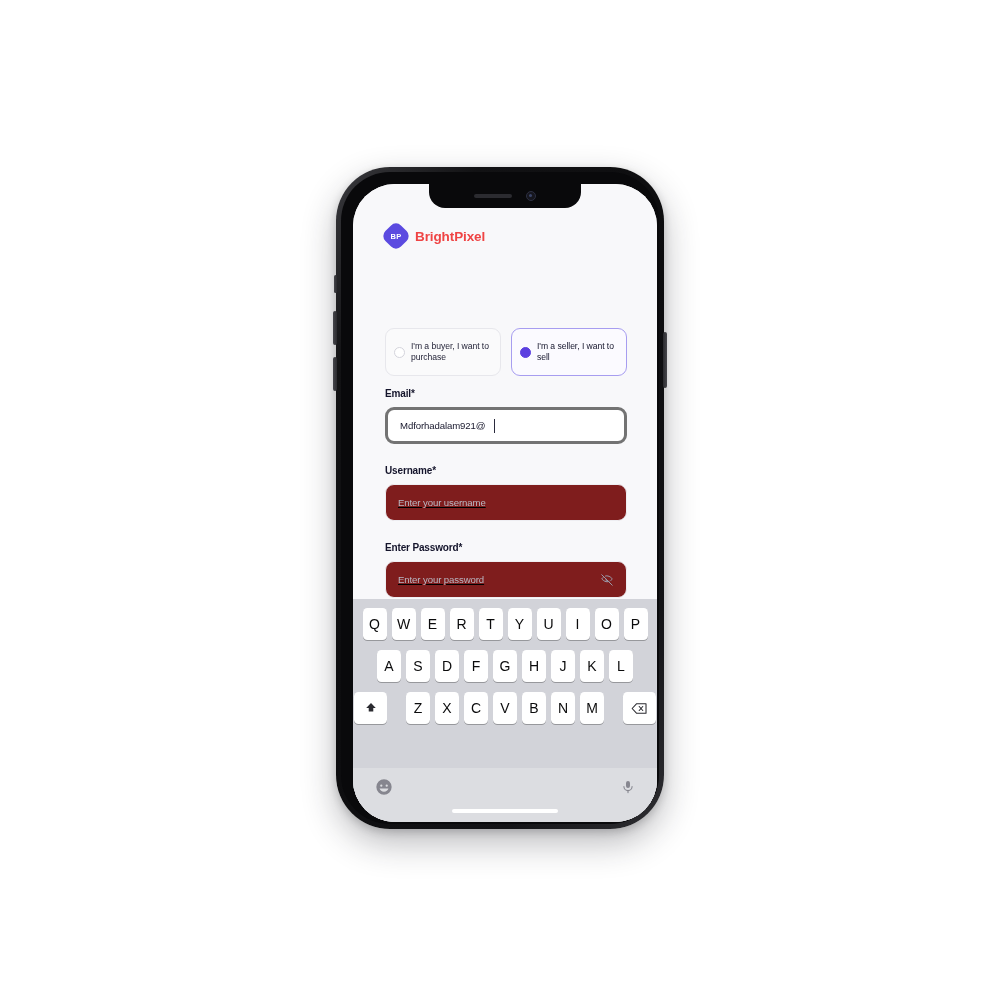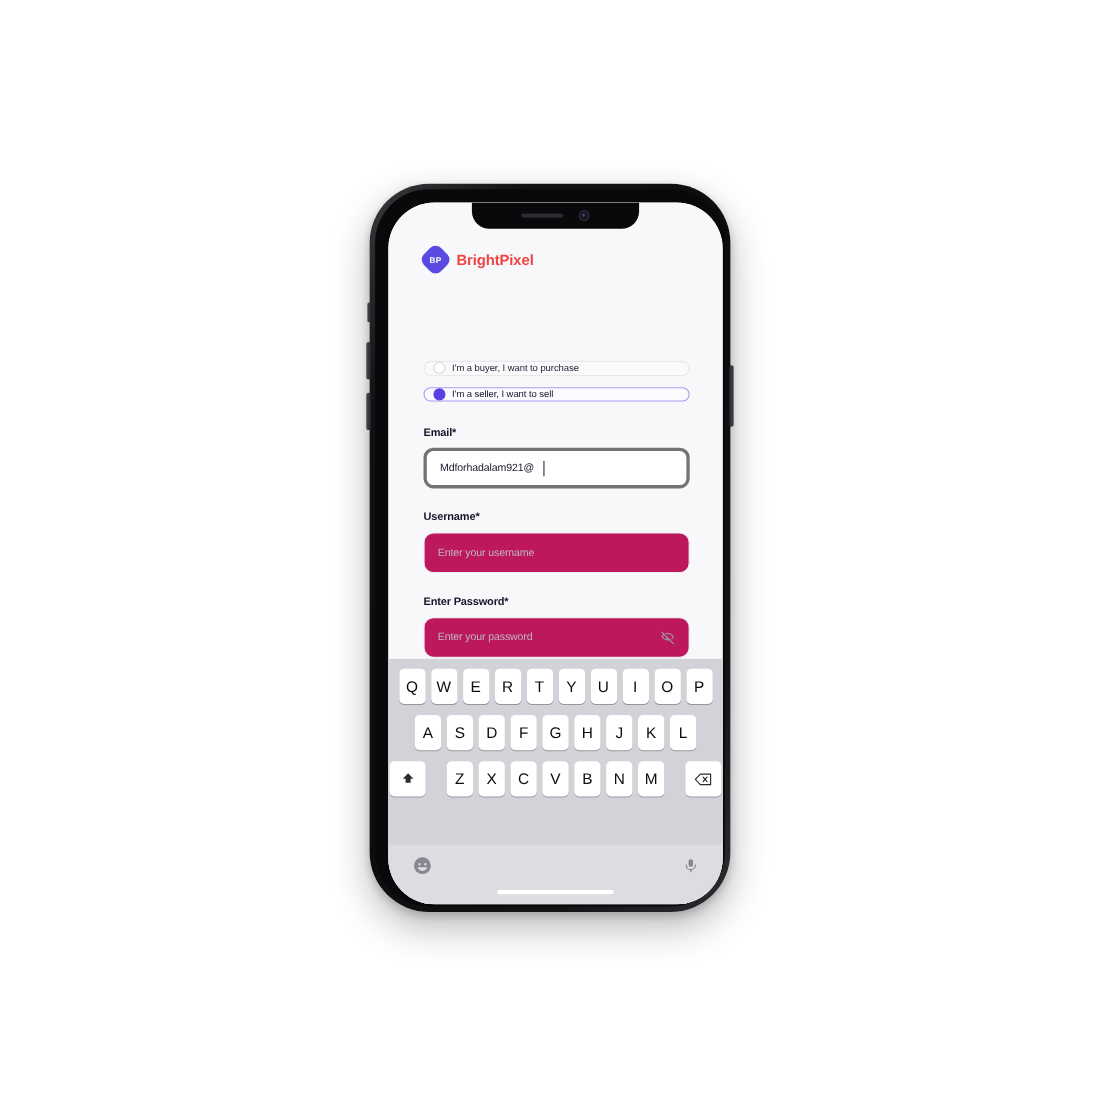--- a/index.html
+++ b/index.html
@@ -134,21 +134,21 @@
     font-size: 18.5px;
     font-weight: bold;
     letter-spacing: -0.45px;
   }
 
   
   #role-row {
     position: absolute;
     left: 32px; top: 144px;
     width: 242px;
-    display: flex; gap: 10px; flex-direction: column;
+    display: flex; gap: 10px;
   }
   .role-card {
     flex: 1 1 0;
     box-sizing: border-box;
     height: 48px;
     border-radius: 9px;
     background: #fafafb;
     border: 1px solid #e7e7ec;
     display: flex;
     align-items: center;
@@ -200,22 +200,23 @@
     display: flex;
     align-items: center;
     padding: 0 12px;
     font-size: 9.6px;
   }
   .field-input.active {
     background: #ffffff;
     border: 3px solid #737373;
   }
   .field-input.idle {
-    background: #be185d;
+    background: #7f1d1d;
     border: 1px solid #eeeef2;
+    text-decoration: underline;
   }
   .input-value { color: #17172c; letter-spacing: -0.1px; }
   .input-placeholder { color: #b9b9c4; letter-spacing: -0.1px; }
   #email-caret {
     display: inline-block;
     width: 1px; height: 14px;
     background: #2a2a3c;
     margin-left: 9px;
   }
   #password-row { justify-content: space-between; }

